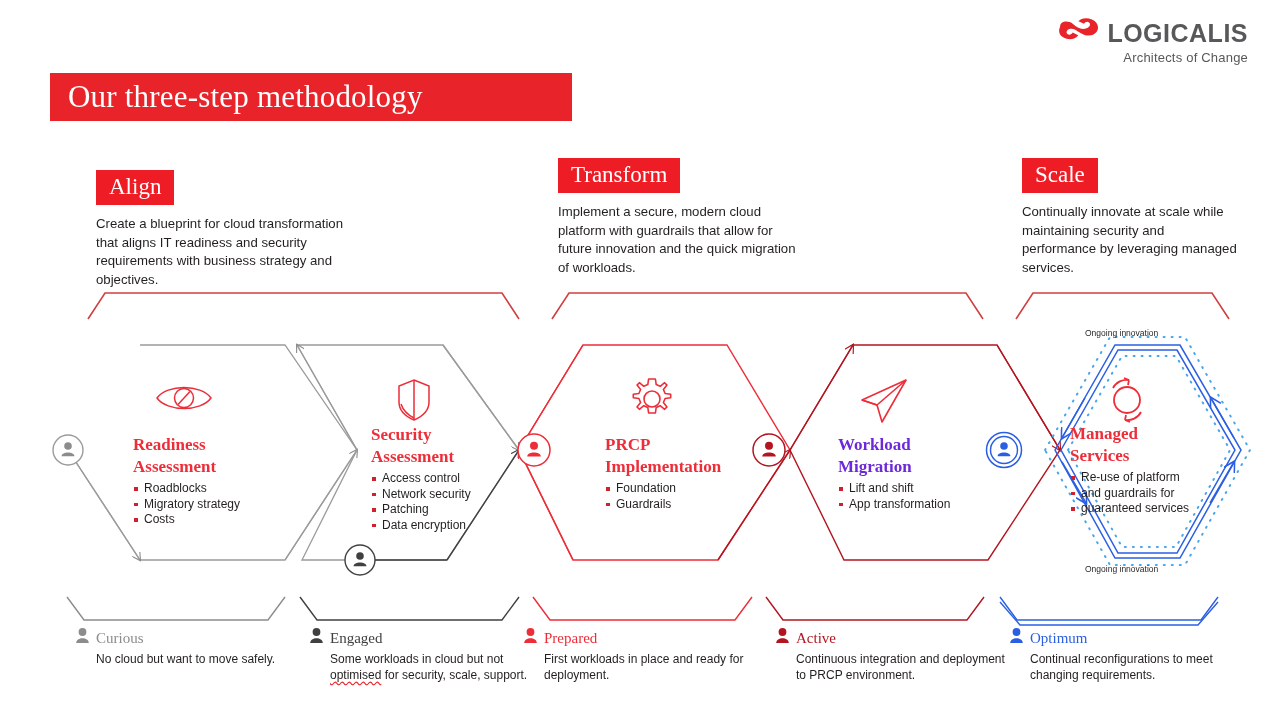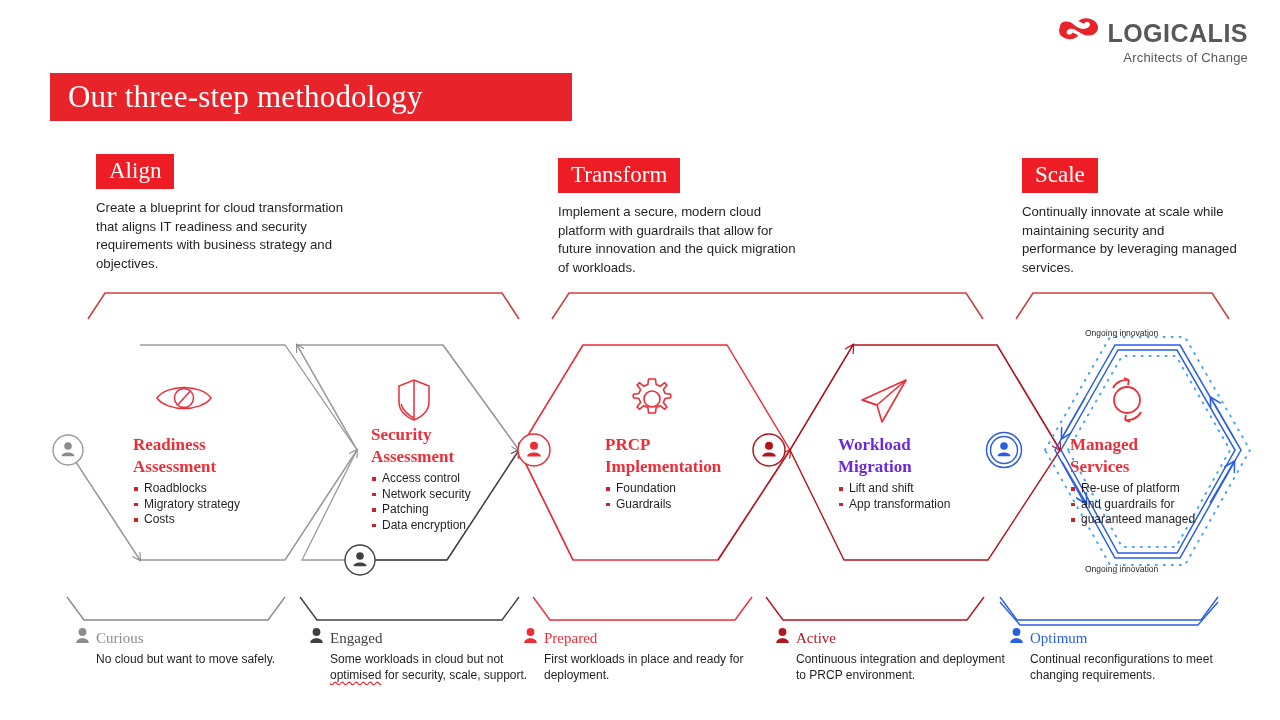--- a/index.html
+++ b/index.html
@@ -107,21 +107,21 @@
       </span>
       <span class="logo-word">LOGICALIS</span>
     </div>
     <div class="logo-tag">Architects of Change</div>
   </div>
 
   <div class="title-banner">
     <div class="title-text">Our three-step methodology</div>
   </div>
 
-  <div class="phase" style="left:96px;top:154px;width:250px;">
+  <div class="phase" style="left:96px;top:170px;width:250px;">
     <div class="phase-chip">
       <span>Align</span>
     </div>
     <div class="phase-desc">Create a blueprint for cloud transformation that aligns IT readiness and security requirements with business strategy and objectives.</div>
   </div>
 
   <div class="phase" style="left:558px;top:158px;width:248px;">
     <div class="phase-chip">
       <span>Transform</span>
     </div>
@@ -331,29 +331,29 @@
     <div class="node-title" style="color:#6d28d9;">
       <div>Workload</div>
       <div>Migration</div>
     </div>
     <ul class="node-list">
       <li>Lift and shift</li>
       <li>App transformation</li>
     </ul>
   </div>
 
-  <div class="node" style="left:1070px;top:434px;width:135px;">
+  <div class="node" style="left:1070px;top:423px;width:135px;">
     <div class="node-title" style="color:#ed2d38;">
       <div>Managed</div>
       <div>Services</div>
     </div>
     <ul class="node-list">
       <li>Re-use of platform</li>
       <li style="padding-left:11px;">and guardrails for</li>
-      <li style="padding-left:11px;">guaranteed managed</li>
+      <li style="padding-left:11px;">guaranteed services</li>
     </ul>
   </div>
 
   <div class="persona" style="left:310px;top:628px;width:230px;">
     <div class="persona-head">
       <span>
         <svg width="13" height="16" viewBox="0 0 13 16">
           <circle cx="6.5" cy="4" r="3.9" fill="#404040"></circle>
           <path d="M0.2,15 C0.2,8.6 12.8,8.6 12.8,15 Z" fill="#404040"></path>
         </svg>

